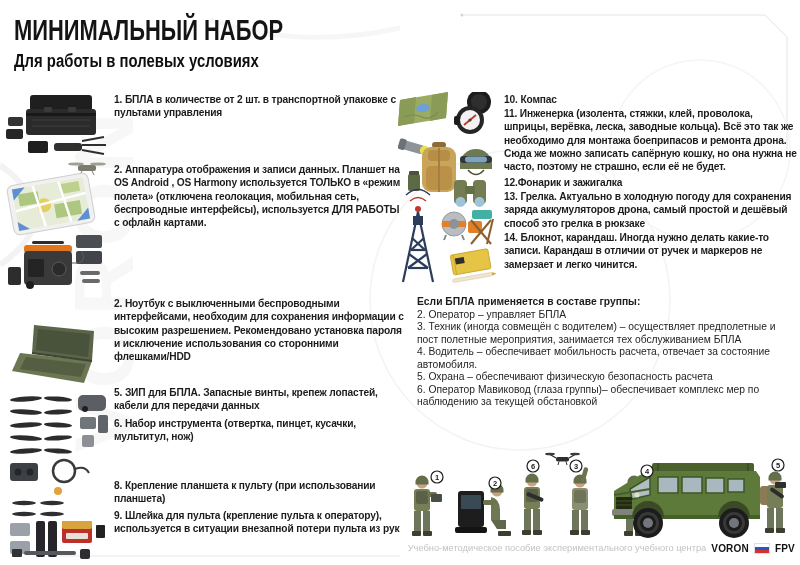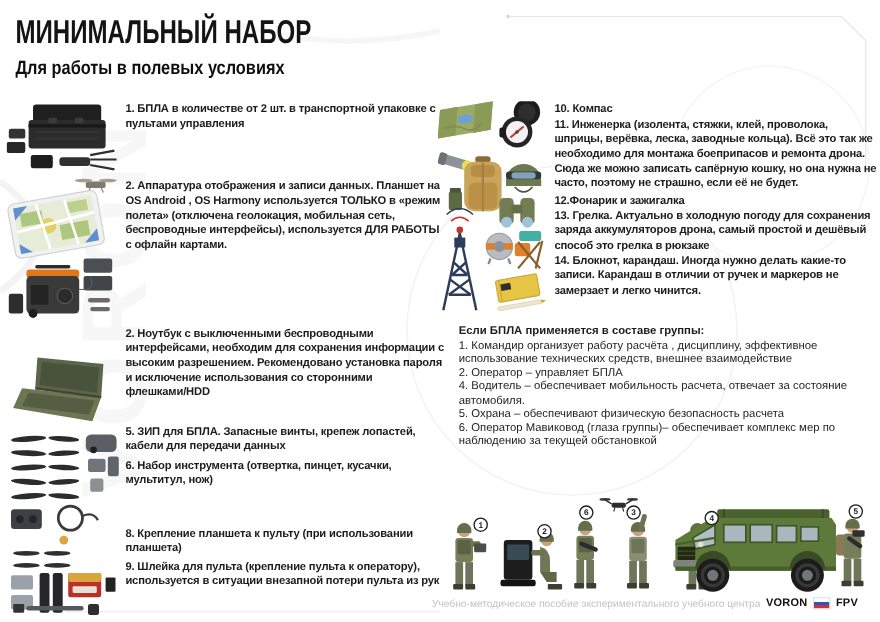--- a/index.html
+++ b/index.html
@@ -15,21 +15,21 @@
   .item{position:absolute;width:290px;font-size:10.2px;font-weight:700;line-height:1.3;
         color:#1c1c1c;letter-spacing:-0.15px}
   .mid{left:114px}
   .ritem{left:504px;width:294px}
   .group{position:absolute;left:417px;top:296px;width:381px;font-size:10.3px;line-height:1.22;color:#1c1c1c}
   .group .bold{font-weight:700}
   .group .role{font-weight:400;color:#242424}
   .leftimgs{position:absolute;left:6px;top:93px;width:104px;height:466px}
   .rightimgs{position:absolute;left:398px;top:92px;width:100px;height:200px}
   .soldiers{position:absolute;left:402px;top:449px;width:396px;height:100px}
-  .footer{position:absolute;right:20px;top:543px;display:flex;align-items:center;gap:5px;
+  .footer{position:absolute;right:5px;top:543px;display:flex;align-items:flex-start;gap:5px;
           font-size:9.3px;color:#c3c3c3;white-space:nowrap}
   .brand{font-weight:800;color:#121212;font-size:10px;letter-spacing:.2px}
   .flag{display:inline-block;width:14px;height:9px;border:1px solid #e0e0e0;
         background:linear-gradient(#ffffff 33%,#2457c5 33%,#2457c5 66%,#d43030 66%)}
 </style>
 </head>
 <body>
 
 <div class="page">
 
@@ -252,22 +252,22 @@
   </svg>
 
   <div class="item ritem" style="top:93px">10. Компас</div>
   <div class="item ritem" style="top:107px">11. Инженерка (изолента, стяжки, клей, проволока, шприцы, верёвка, леска, заводные кольца). Всё это так же необходимо для монтажа боеприпасов и ремонта дрона. Сюда же можно записать сапёрную кошку, но она нужна не часто, поэтому не страшно, если её не будет.</div>
   <div class="item ritem" style="top:176px">12.Фонарик и зажигалка</div>
   <div class="item ritem" style="top:190px">13. Грелка. Актуально в холодную погоду для сохранения заряда аккумуляторов дрона, самый простой и дешёвый способ это грелка в рюкзаке</div>
   <div class="item ritem" style="top:231px">14. Блокнот, карандаш. Иногда нужно делать какие-то записи. Карандаш в отличии от ручек и маркеров не замерзает и легко чинится.</div>
 
   <div class="group">
     <div class="bold">Если БПЛА применяется в составе группы:</div>
-    <div class="role">1. Командир организует работу расчёта , дисциплину, эффективное использование технических средств, внешнее взаимодействие</div>
     <div class="role">2. Оператор – управляет БПЛА</div>
+    <div class="role">3. Техник (иногда совмещён с водителем) – осуществляет предполетные и пост полетные мероприятия, занимается тех обслуживанием БПЛА</div>
     <div class="role">4. Водитель – обеспечивает мобильность расчета, отвечает за состояние автомобиля.</div>
     <div class="role">5. Охрана – обеспечивают физическую безопасность расчета</div>
     <div class="role">6. Оператор Мавиковод (глаза группы)– обеспечивает комплекс мер по наблюдению за текущей обстановкой</div>
   </div>
 
   <svg class="soldiers" viewBox="0 0 396 100">
     <g transform="translate(8,26)">
       <circle cx="12" cy="8" r="5.5" fill="#c9a183"></circle>
       <path d="M5.5 7 a6.5 6.5 0 0 1 13 0 l0 2.5 -13 0 z" fill="#646e49"></path>
       <rect x="4" y="14" width="16" height="22" rx="3" fill="#757e56"></rect>

